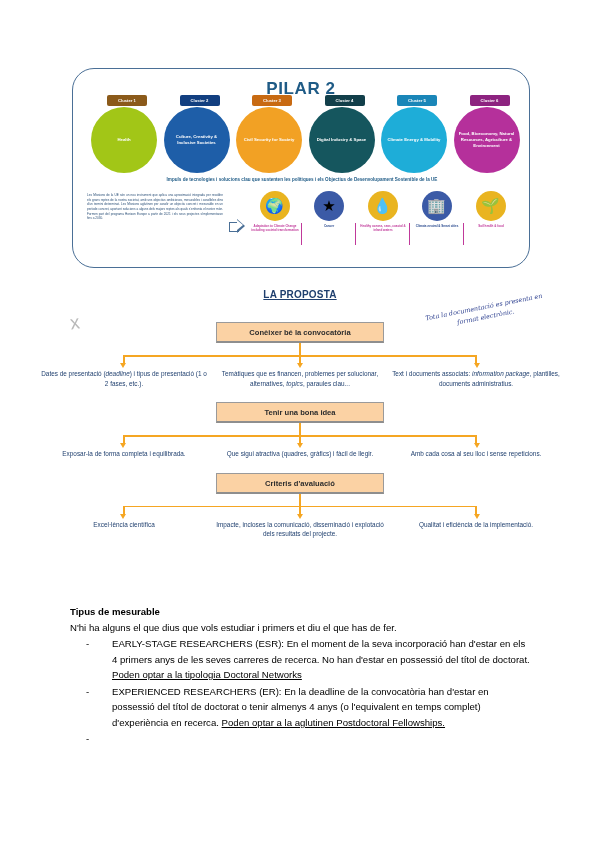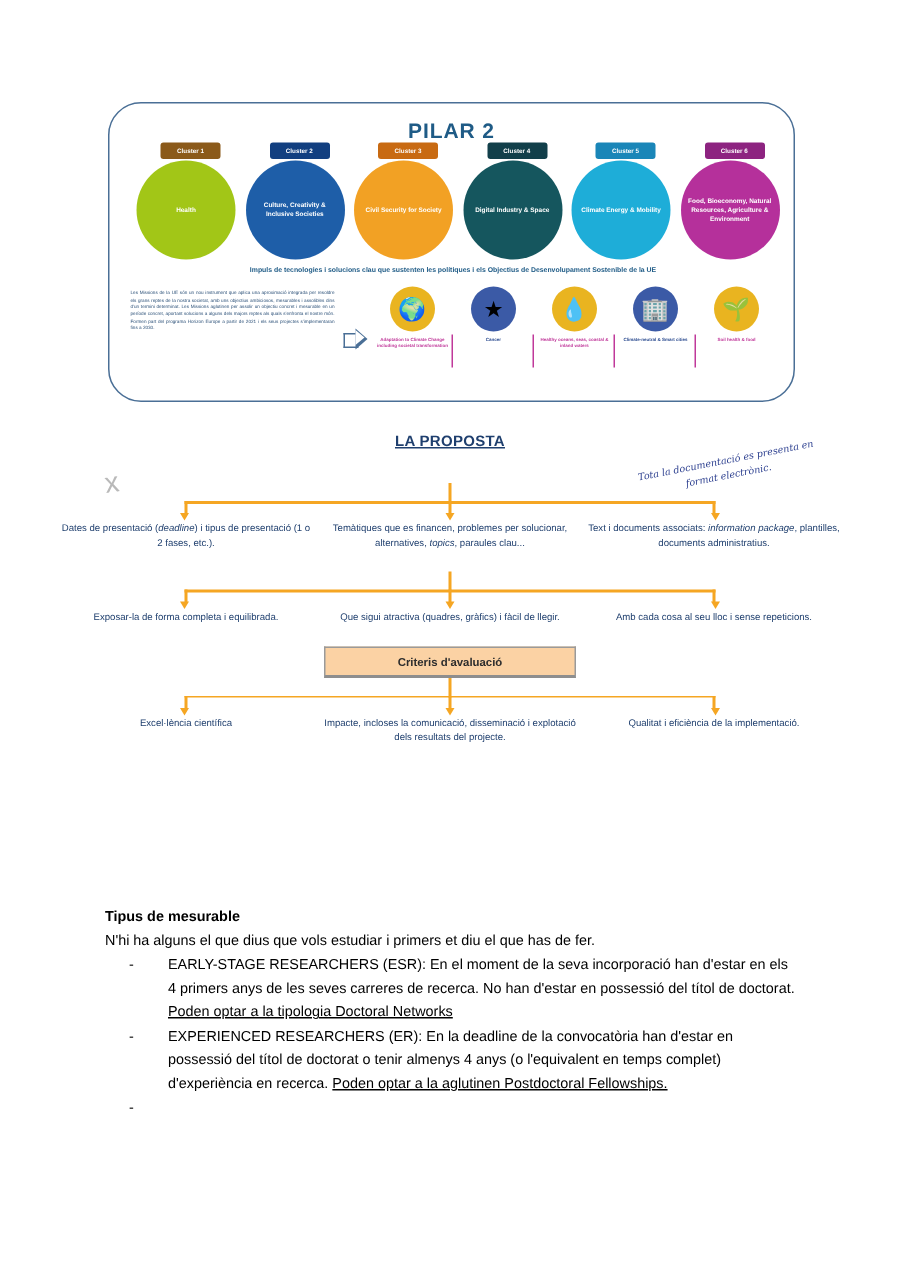--- a/index.html
+++ b/index.html
@@ -14,21 +14,21 @@
 
   
   .slide{
     position:absolute;left:72px;top:68px;width:456px;height:198px;
     border:1.2px solid #4a6f96;border-radius:22px;
     background:#ffffff;
     overflow:hidden;
   }
   .slide-title{
     text-align:center;
-    font-size:14px;font-weight:bold;color:#1f5b86;
+    font-size:17px;font-weight:bold;color:#1f5b86;
     letter-spacing:.6px;
     margin-top:10px;
   }
 
   
   .clusters{
     position:absolute;left:0;top:28px;width:456px;height:78px;
   }
   .cluster{
     position:absolute;top:10px;
@@ -254,36 +254,38 @@
         </div>
       </div>
   </div>
 </div>
 
 <div class="proposta-title">LA PROPOSTA</div>
 <div class="doodle">x</div>
 <div class="handnote">Tota la documentació es presenta en format electrònic.</div>
 
 <div class="flow">
+    <div class="fbox">Conèixer bé la convocatòria</div>
     <div class="connector">
       <div class="vtop"></div>
       <div class="hbar"></div>
       <div class="drop dropL"></div>
       <div class="drop dropC"></div>
       <div class="drop dropR"></div>
       <div class="ah ahL"></div>
       <div class="ah ahC"></div>
       <div class="ah ahR"></div>
     </div>
     <div class="leafrow">
       <div class="leaf">Dates de presentació (<i>deadline</i>) i tipus de presentació (1 o 2 fases, etc.).</div>
       <div class="leaf">Temàtiques que es financen, problemes per solucionar, alternatives, <i>topics</i>, paraules clau...</div>
       <div class="leaf">Text i documents associats: <i>information package</i>, plantilles, documents administratius.</div>
     </div>
     <div style="height: 14px;"></div>
+    <div class="fbox">Tenir una bona idea</div>
     <div class="connector">
       <div class="vtop"></div>
       <div class="hbar"></div>
       <div class="drop dropL"></div>
       <div class="drop dropC"></div>
       <div class="drop dropR"></div>
       <div class="ah ahL"></div>
       <div class="ah ahC"></div>
       <div class="ah ahR"></div>
     </div>

